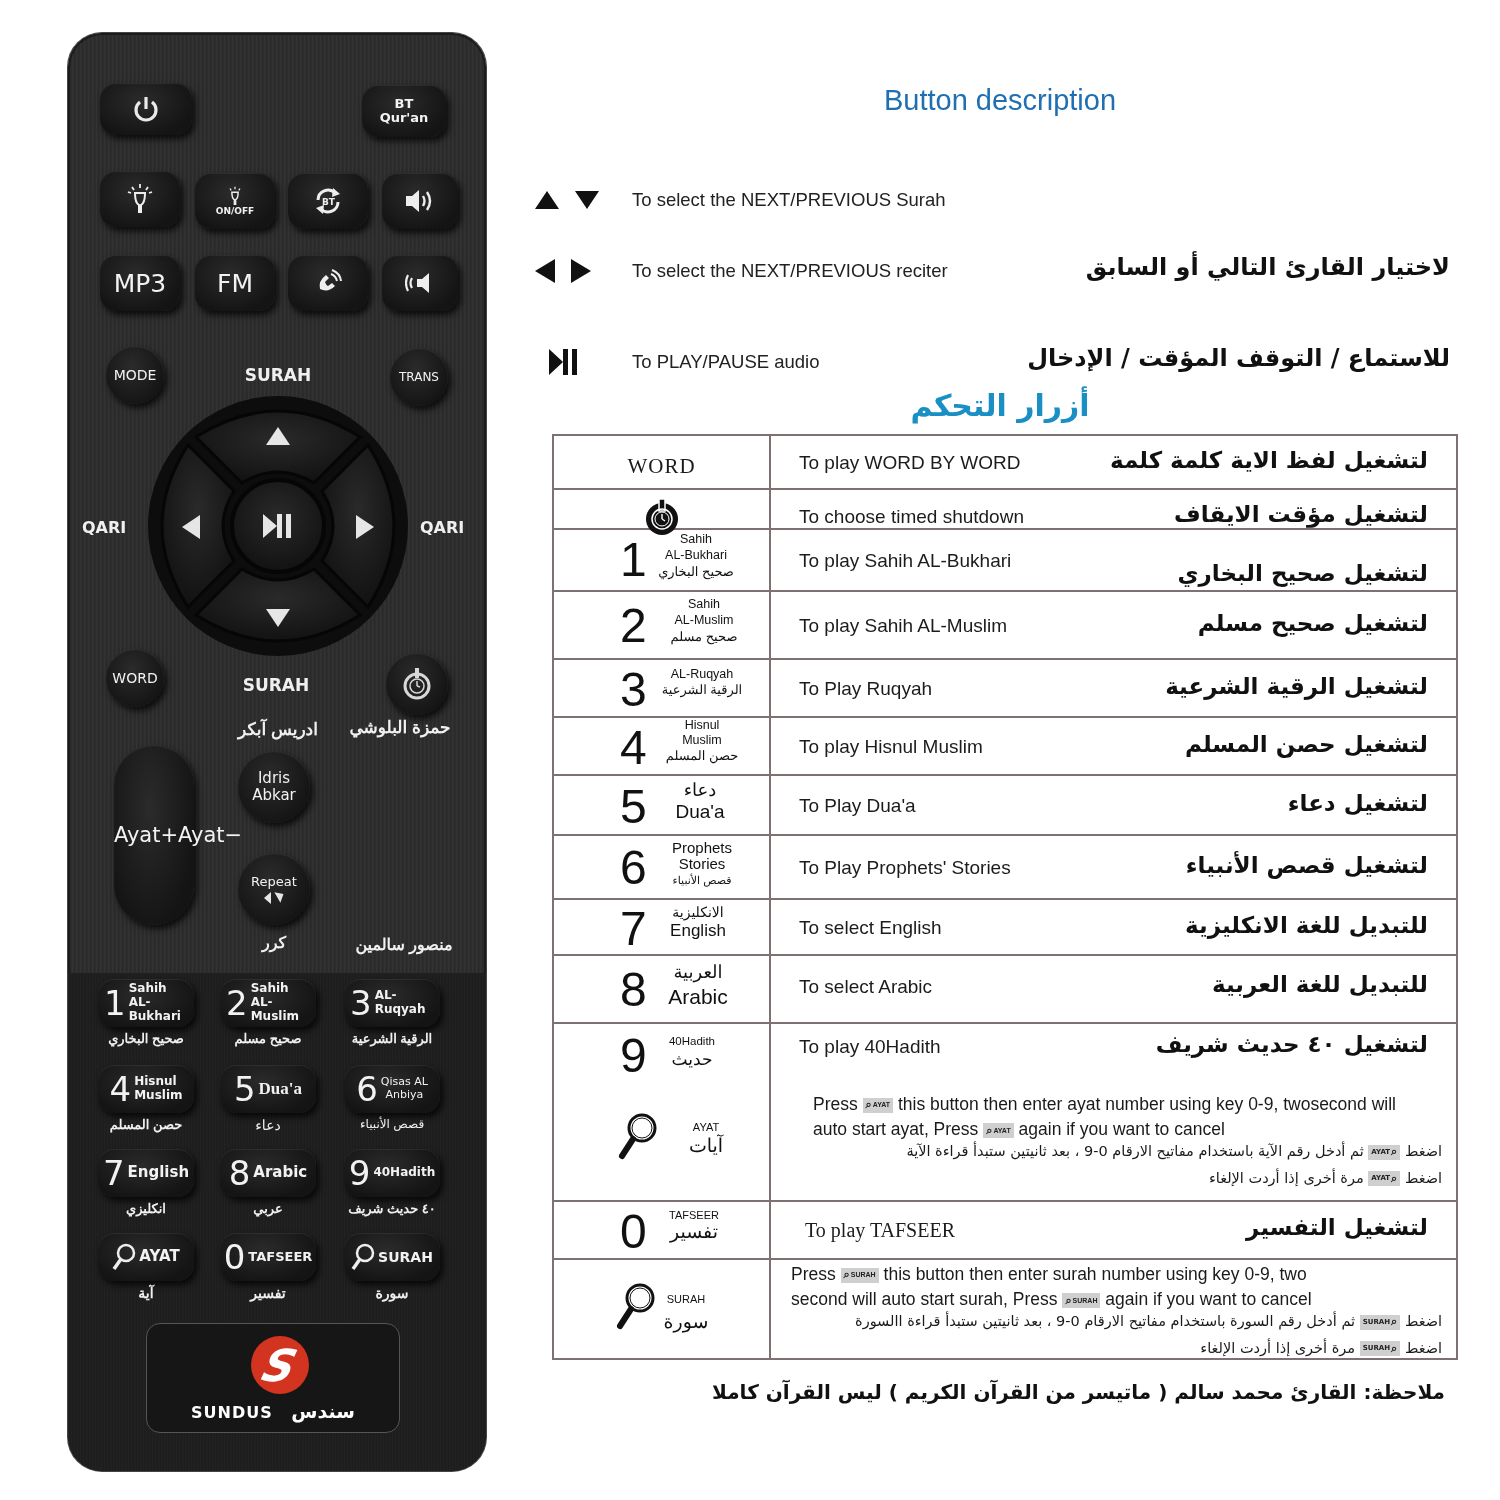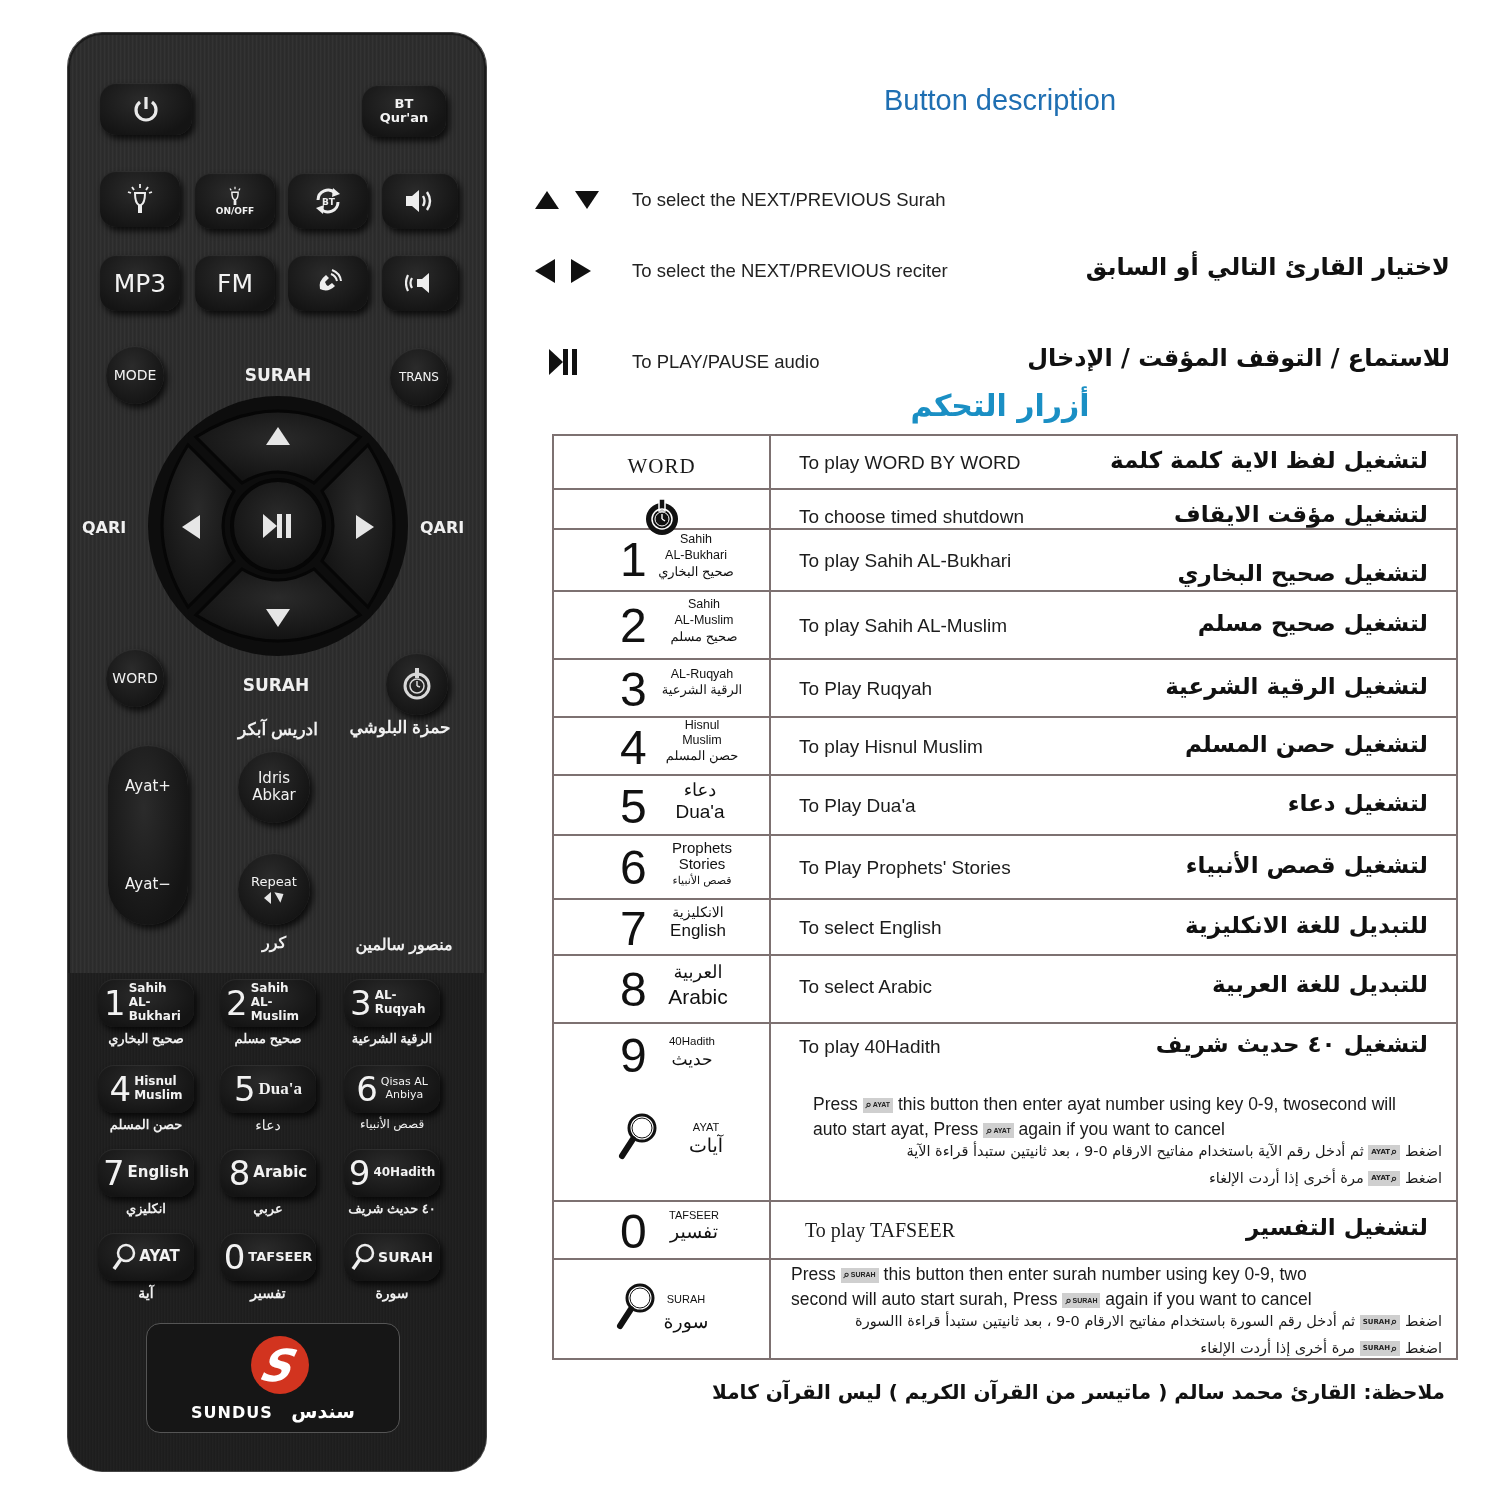--- a/index.html
+++ b/index.html
@@ -196,21 +196,21 @@
         <circle cx="15" cy="18" r="12" fill="none" stroke="#d8d8d8" stroke-width="3"></circle>
         <circle cx="15" cy="18" r="7" fill="none" stroke="#d8d8d8" stroke-width="1.5"></circle>
         <line x1="15" y1="18" x2="15" y2="13" stroke="#d8d8d8" stroke-width="1.5"></line>
         <line x1="15" y1="18" x2="18" y2="19" stroke="#d8d8d8" stroke-width="1.5"></line>
       </svg>
   </div>
 
   <div class="lbl ar" style="left:160px;top:686px;width:100px;font-size:17px">ادريس آبكر</div>
   <div class="lbl ar" style="left:272px;top:684px;width:120px;font-size:17px">حمزة البلوشي</div>
 
-  <div class="key pill" style="left:40px;top:712px;width:80px;height:180px;flex-direction:column;justify-content:space-between;padding:32px 0;font-size:15px;font-weight:normal">
+  <div class="key pill" style="left:46px;top:712px;width:80px;height:180px;flex-direction:row;justify-content:space-between;padding:32px 0;font-size:21px;font-weight:normal">
     <span>Ayat+</span>
     <span>Ayat−</span>
   </div>
   <div class="key round" style="left:170px;top:718px;width:72px;height:72px;flex-direction:column;font-size:15px;font-weight:normal;line-height:1.15">
     <span>Idris</span>
     <span>Abkar</span>
   </div>
   <div class="key round" style="left:170px;top:820px;width:72px;height:72px;flex-direction:column;font-size:13px;font-weight:normal">
     <span>Repeat</span>
     <svg width="26" height="16" viewBox="0 0 26 16">

